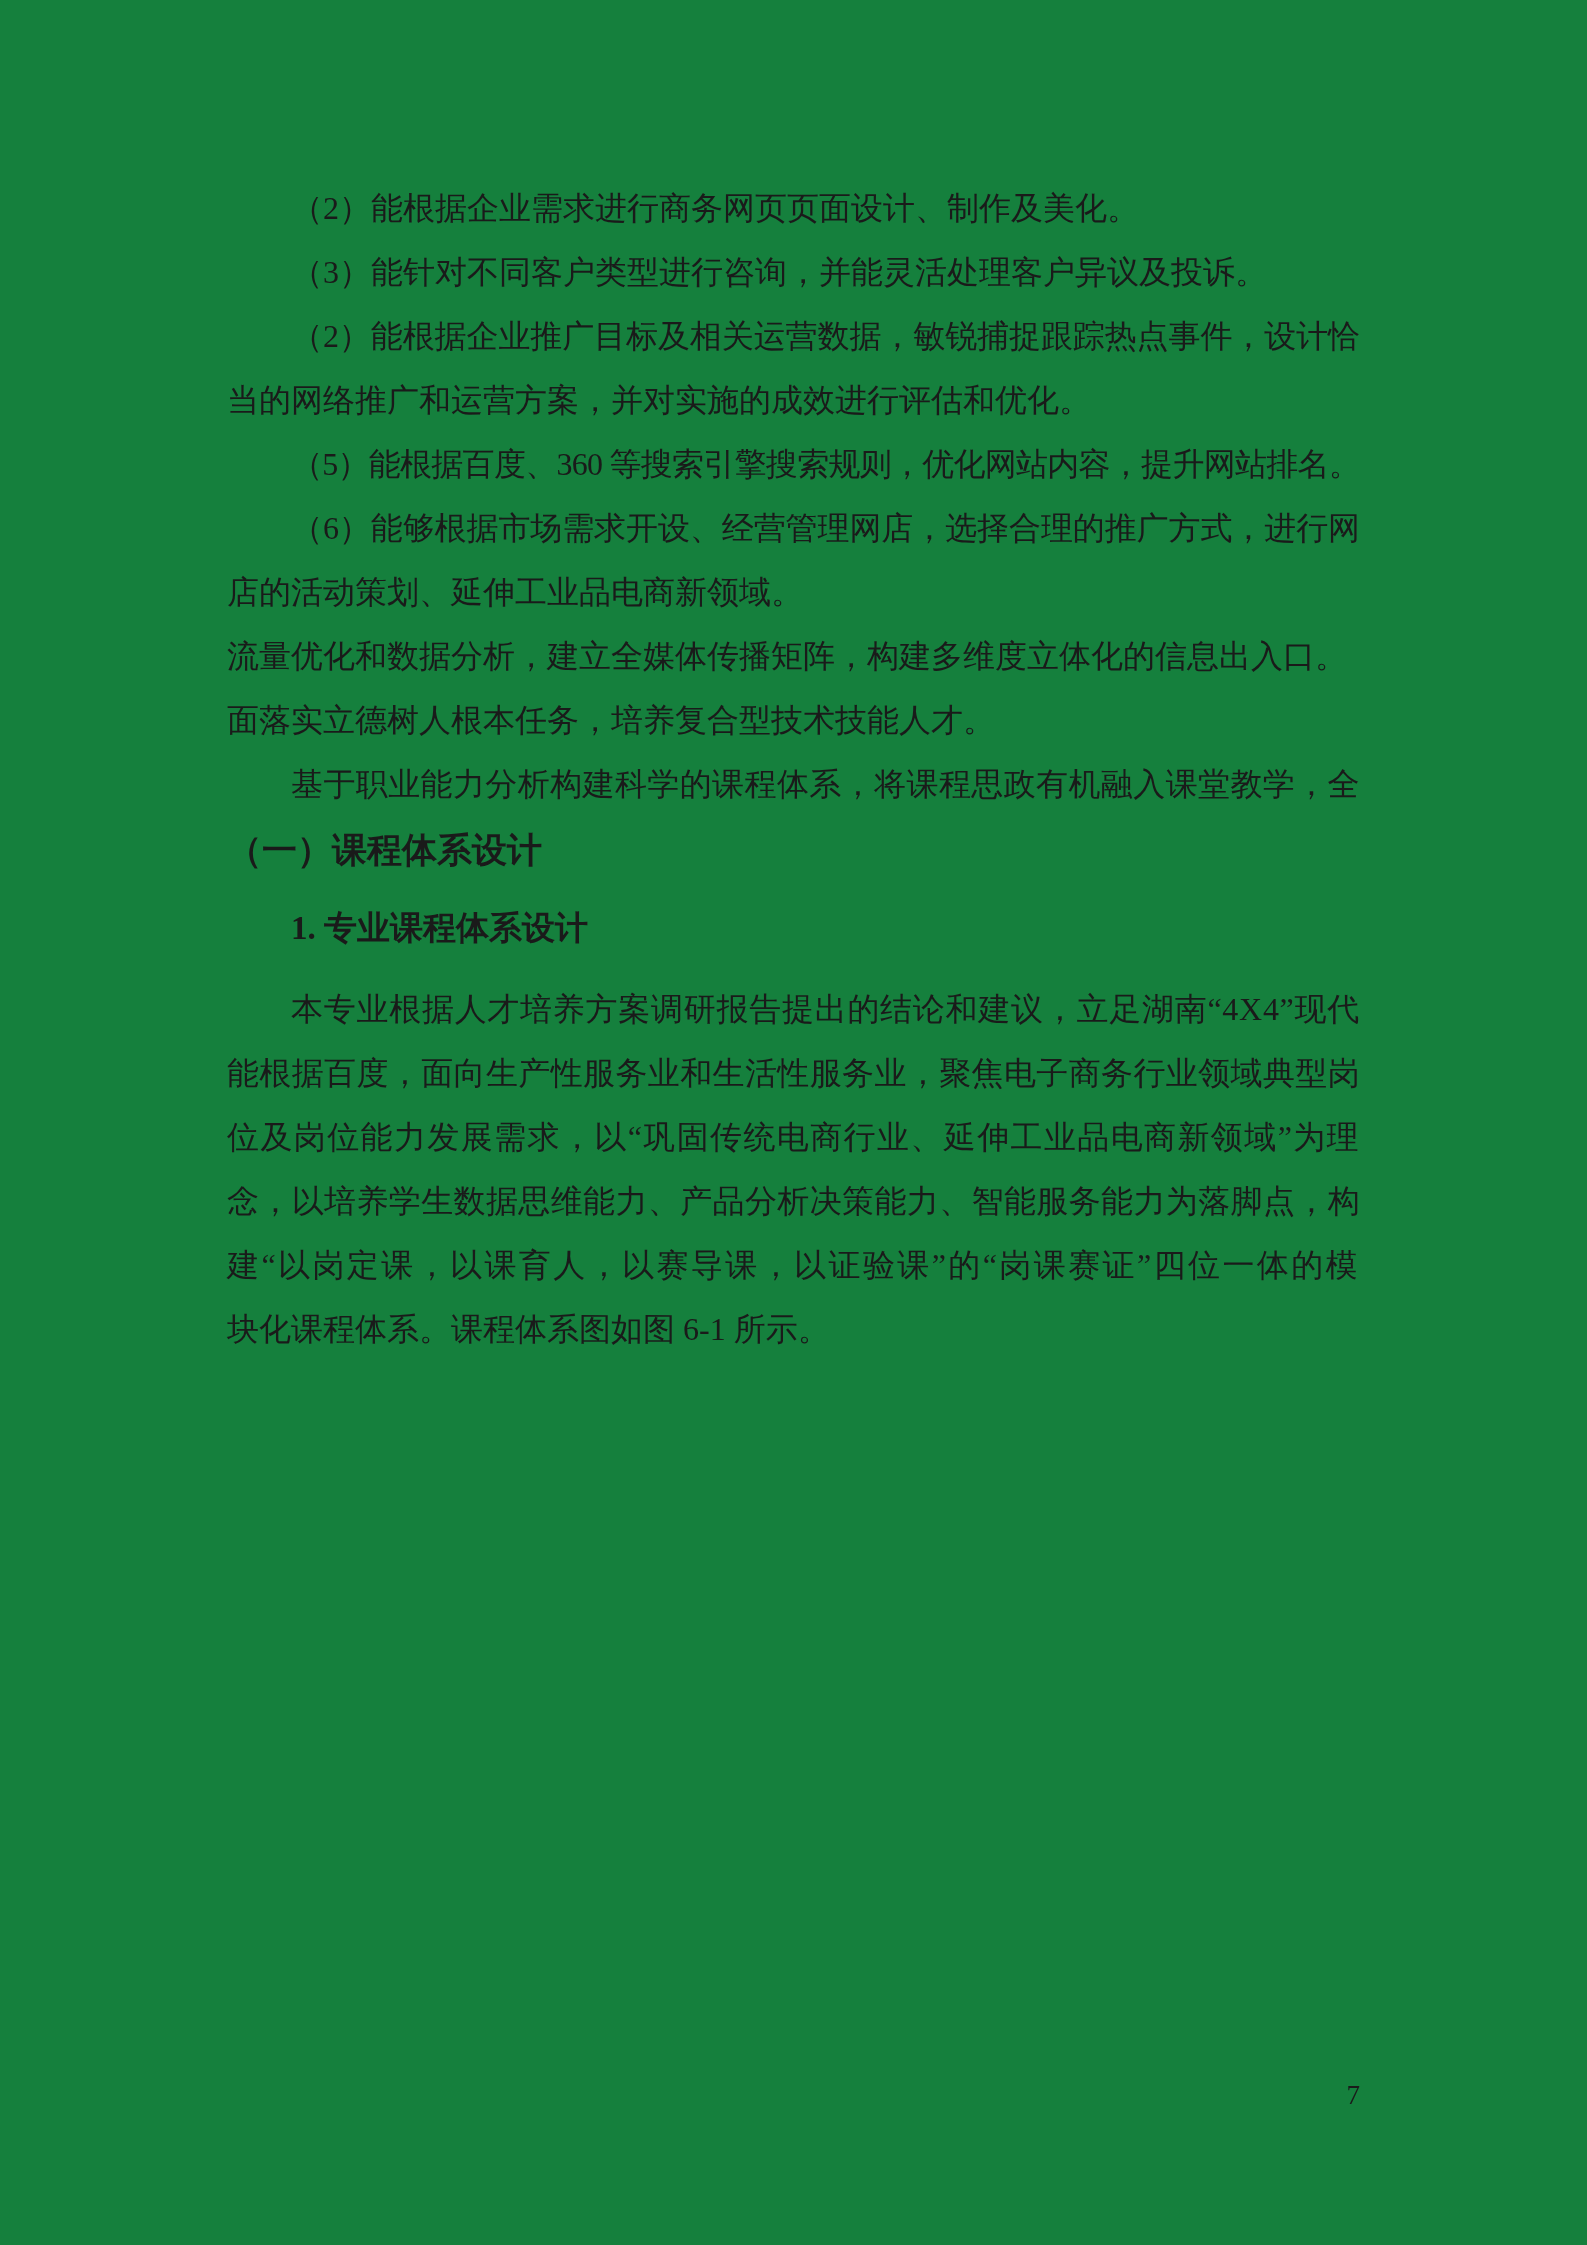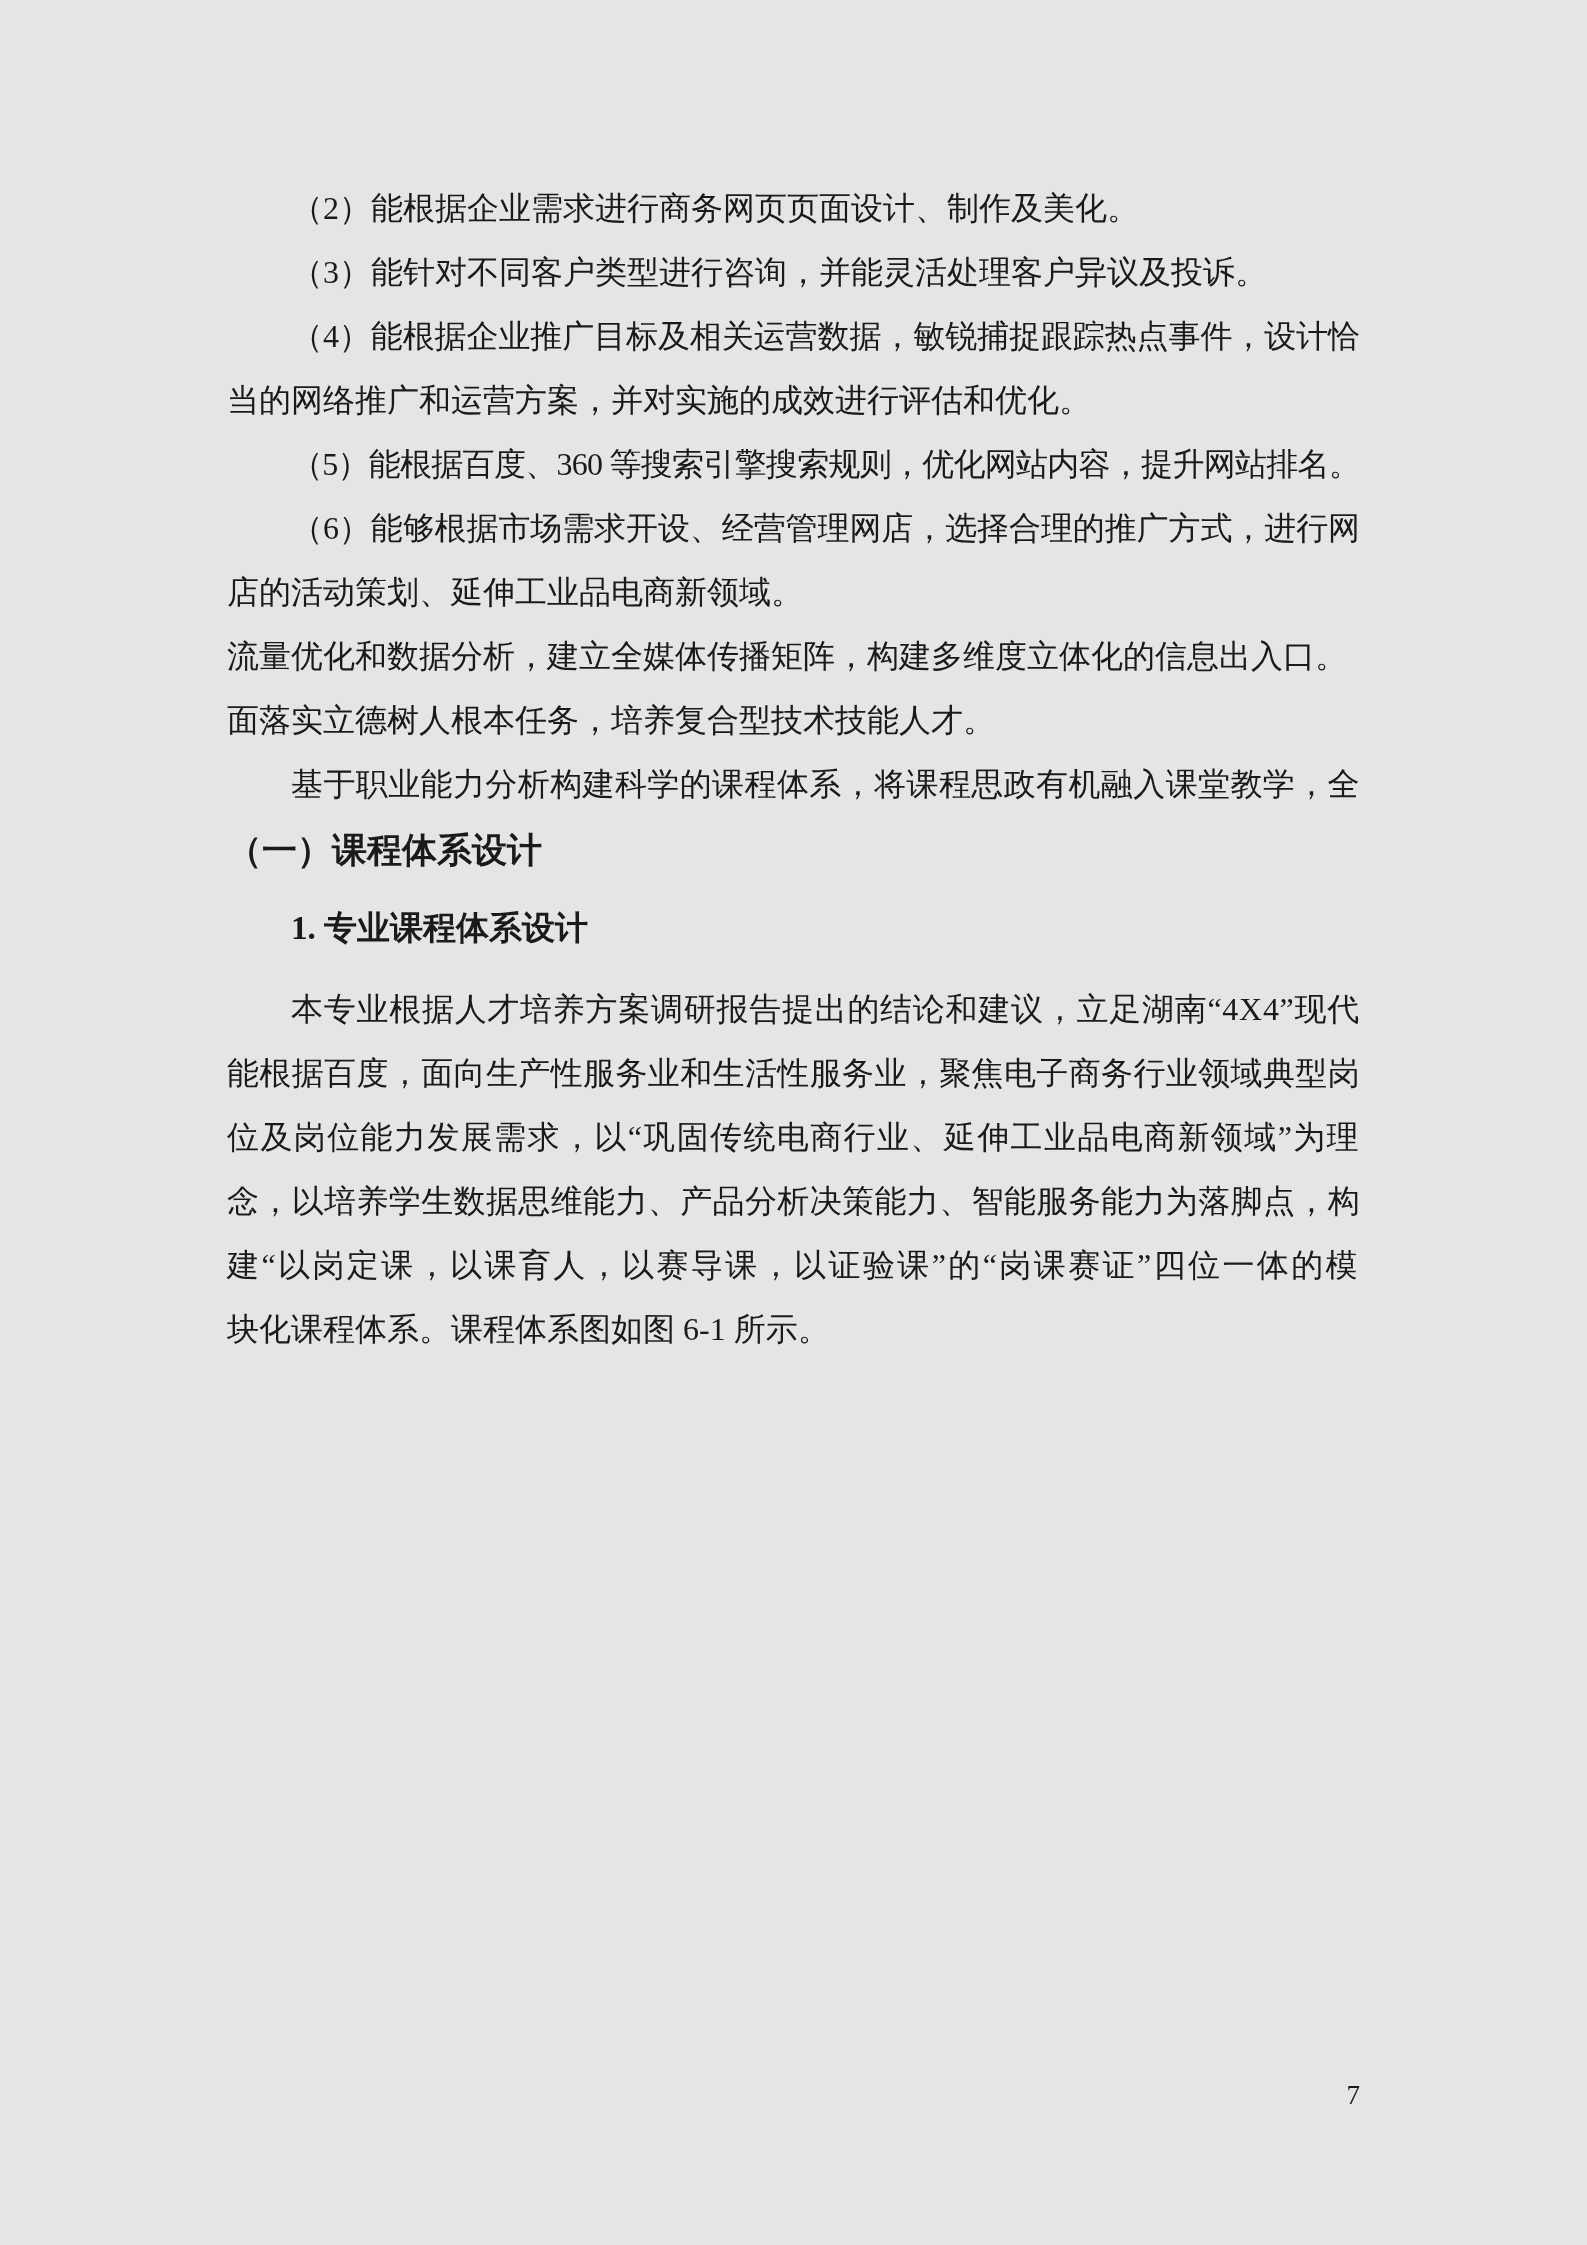--- a/index.html
+++ b/index.html
@@ -4,21 +4,21 @@
 <style>
   html, body {
     margin: 0;
     padding: 0;
     background: #ffffff;
   }
   .page {
     position: relative;
     width: 1587px;
     height: 2245px;
-    background: #e5e5e5;
+    background: #15803d;
     overflow: hidden;
     color: #1a1a1a;
   }
   .content {
     position: absolute;
     left: 227px;
     top: 176px;
     width: 1133px;
   }
   .block { margin: 0; }
@@ -76,21 +76,21 @@
 
 <div class="page">
   <main class="content">
       <div class="block body">
         <div class="line indent"><span class="run">（2）能根据企业需求进行商务网页页面设计、制作及美化。</span></div>
       </div>
       <div class="block body">
         <div class="line indent"><span class="run">（3）能针对不同客户类型进行咨询，并能灵活处理客户异议及投诉。</span></div>
       </div>
       <div class="block body">
-        <div class="line indent fill" style="letter-spacing: -0.0882353px;"><span class="run">（4）能根据企业推广目标及相关运营数据，敏锐捕捉跟踪热点事件，设计恰</span></div>
+        <div class="line indent fill" style="letter-spacing: -0.0882353px;"><span class="run">（2）能根据企业推广目标及相关运营数据，敏锐捕捉跟踪热点事件，设计恰</span></div>
         <div class="line"><span class="run">当的网络推广和运营方案，并对实施的成效进行评估和优化。</span></div>
       </div>
       <div class="block body">
         <div class="line indent fill" style="letter-spacing: -0.72973px;"><span class="run">（5）能根据百度、360 等搜索引擎搜索规则，优化网站内容，提升网站排名。</span></div>
       </div>
       <div class="block body">
         <div class="line indent fill" style="letter-spacing: -0.0882353px;"><span class="run">（6）能够根据市场需求开设、经营管理网店，选择合理的推广方式，进行网</span></div>
         <div class="line"><span class="run">店的活动策划、延伸工业品电商新领域。</span></div>
       </div>
       <div class="block body">

